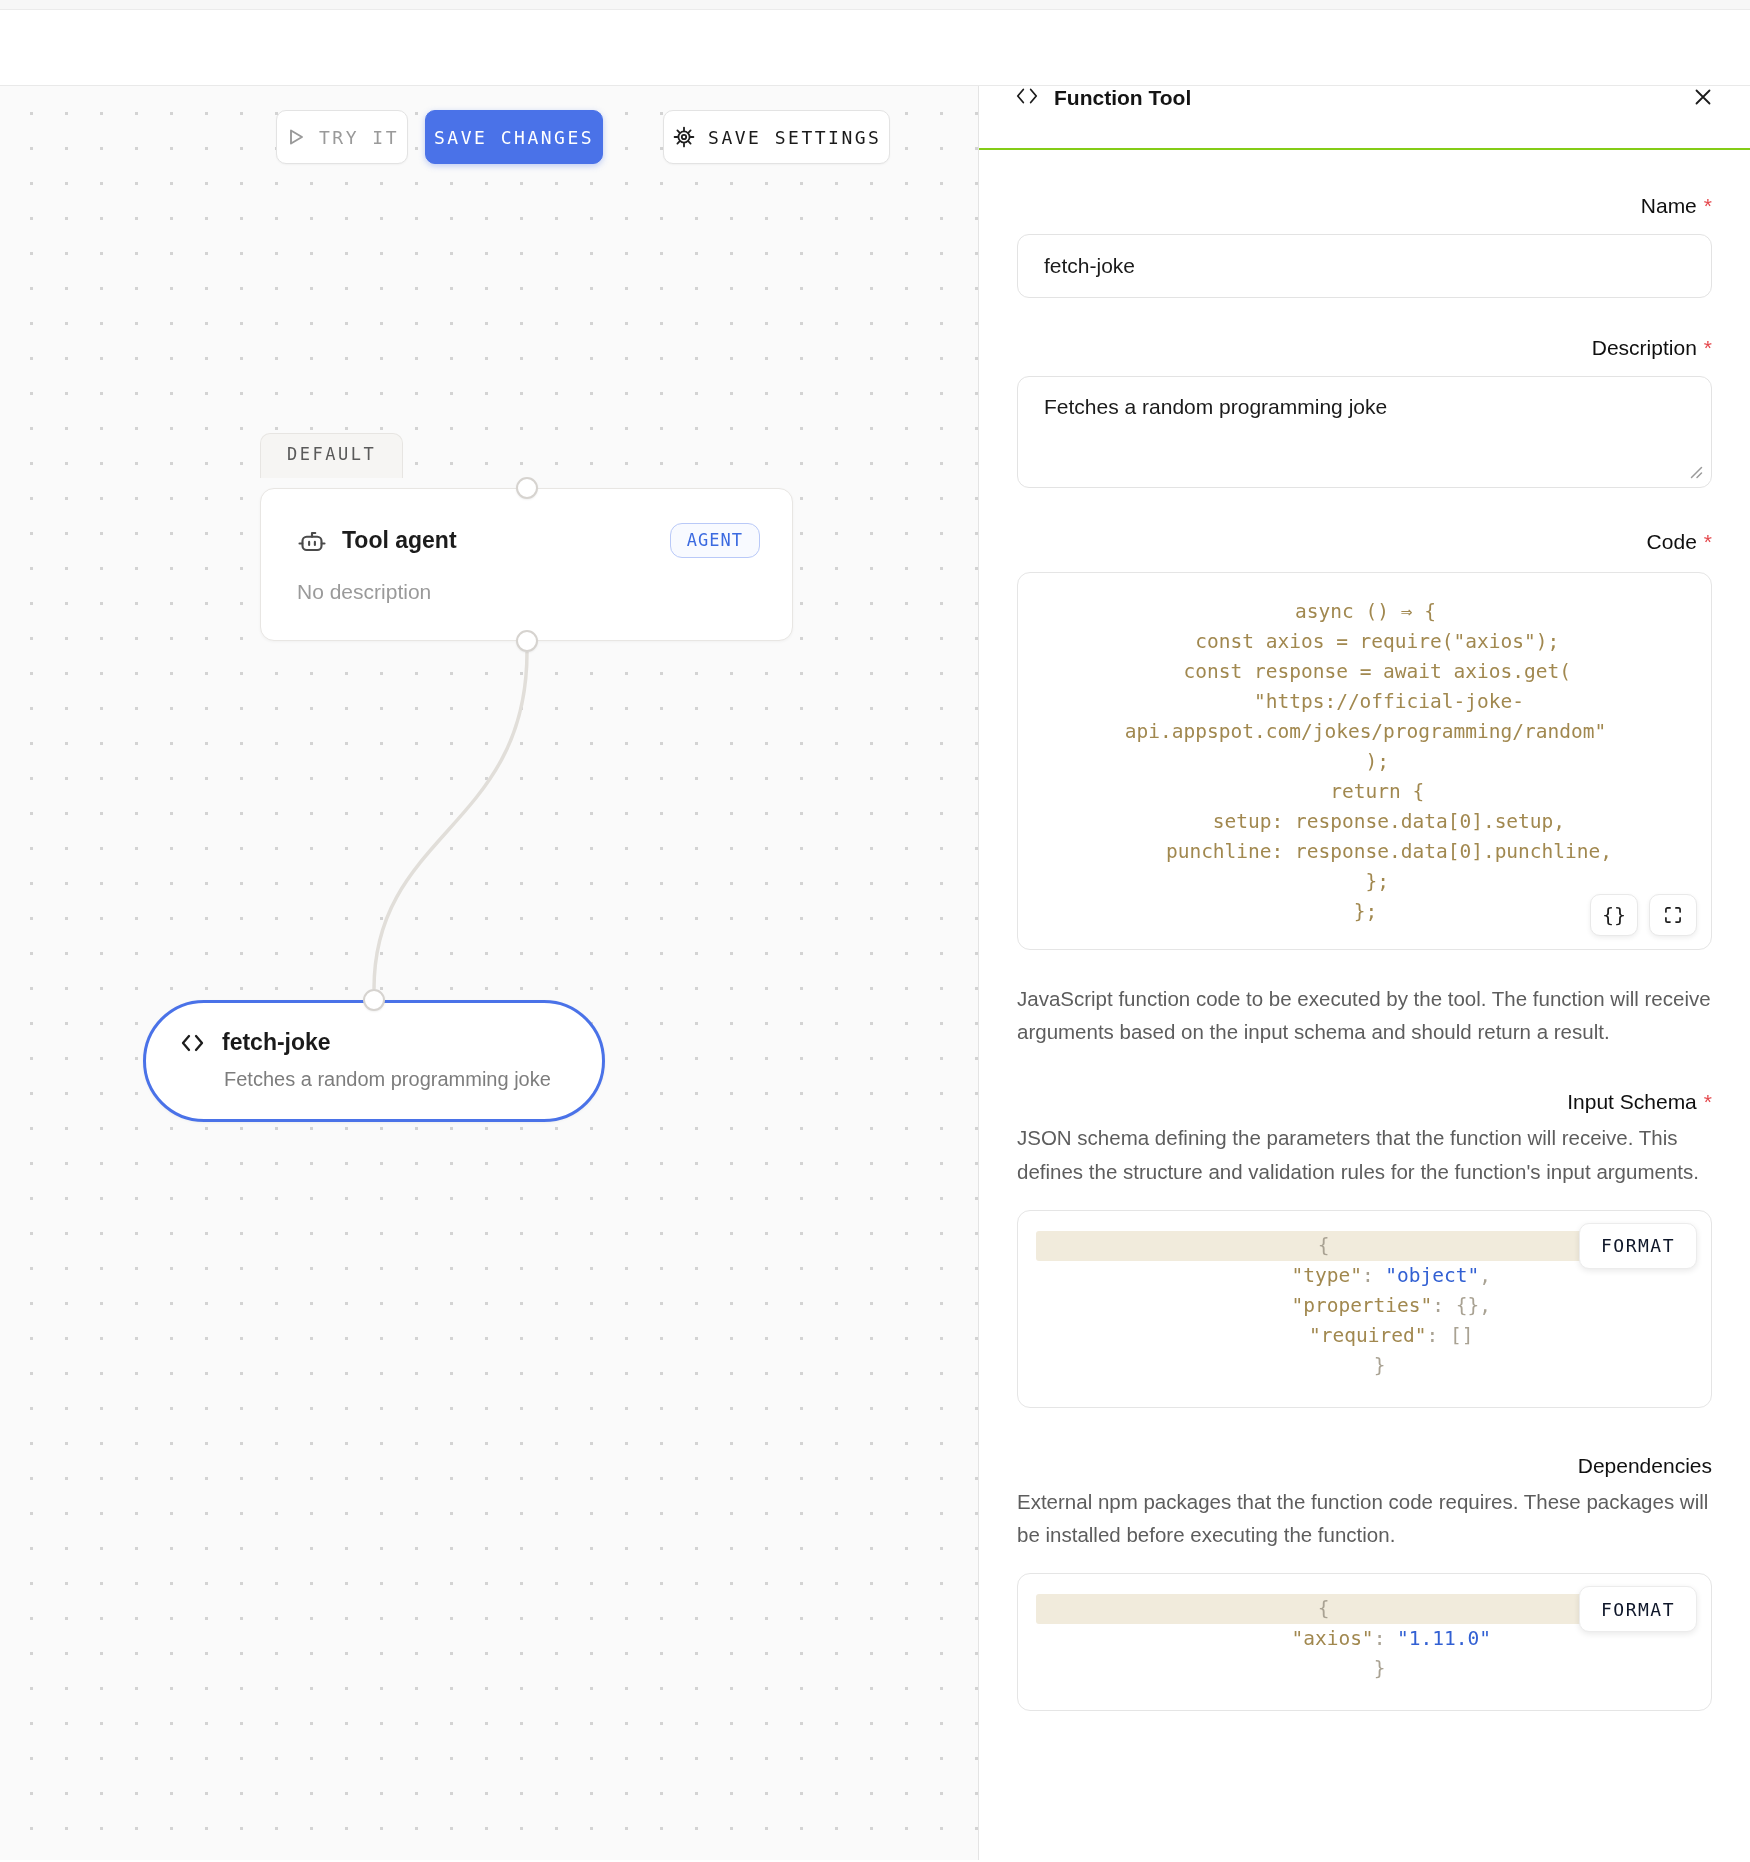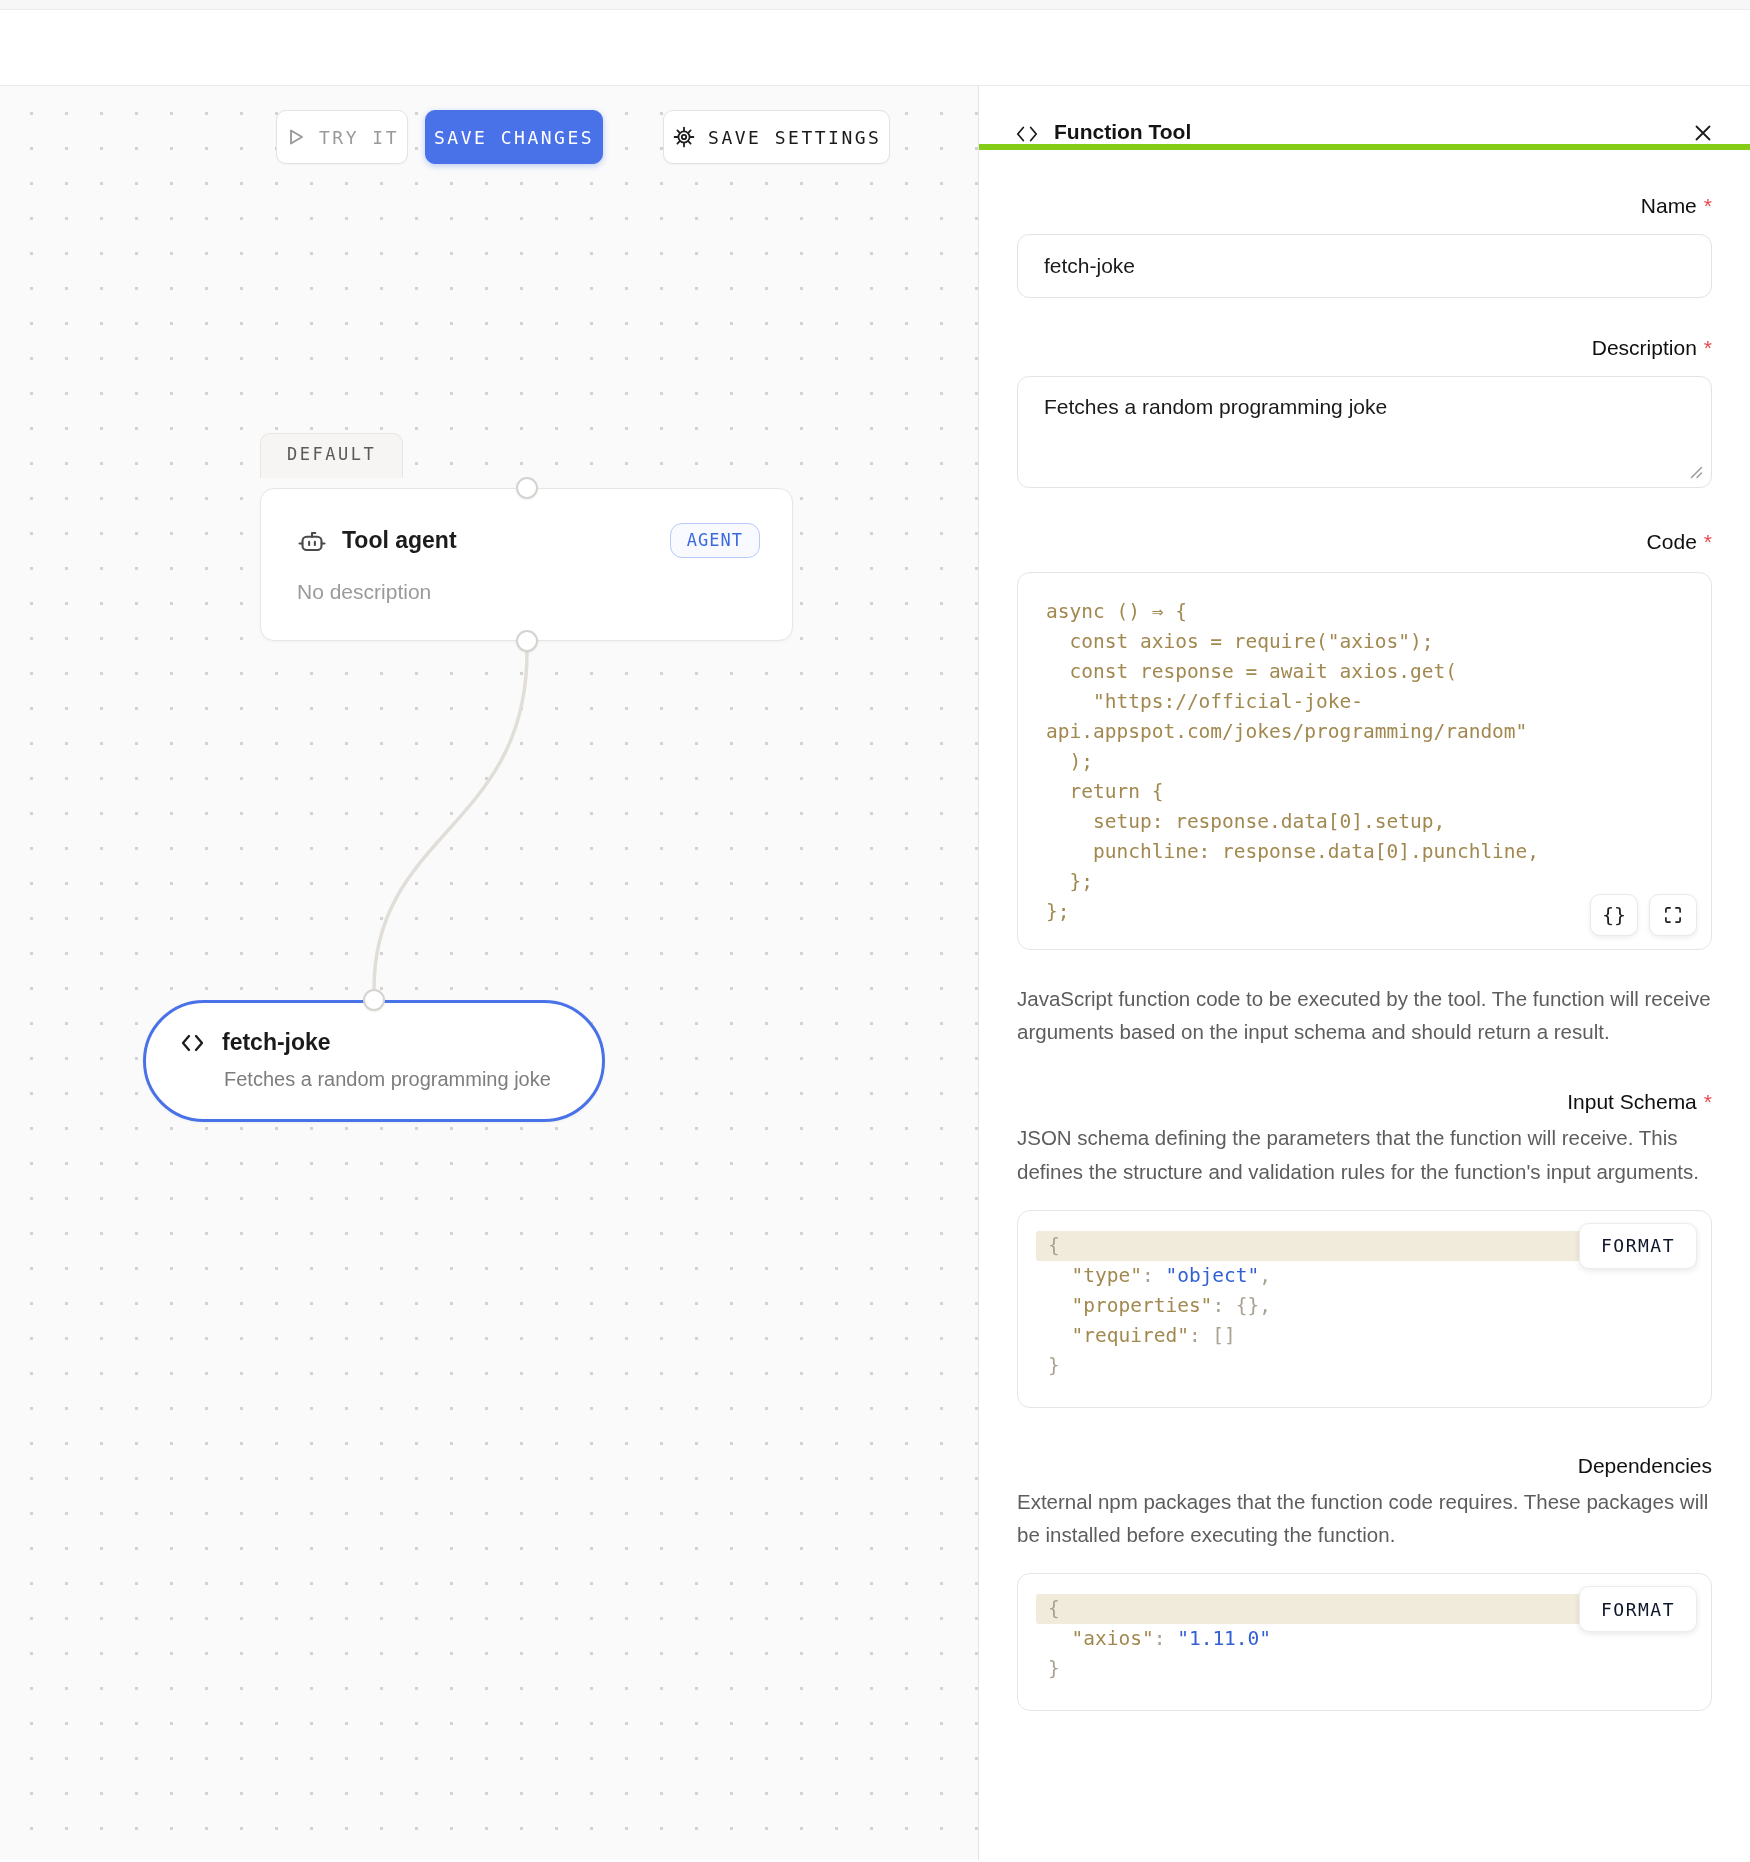--- a/index.html
+++ b/index.html
@@ -46,22 +46,22 @@
   .toolrow { display:flex; align-items:center; }
   .tooltitle { font-size:23px; font-weight:700; color:#1a1a1a; margin-left:16px; }
   .tooldesc { margin-top:12px; margin-left:45px; font-size:20px; color:#7d7d7d; }
 
   .handle { position:absolute; width:22px; height:22px; border-radius:50%;
     background:#ffffff; border:2.5px solid #d6d3cf;
     box-shadow:0 1px 2px rgba(0,0,0,.06); }
 
   
   .panel { width:772px; background:#ffffff; border-left:1px solid #e4e4e4; }
-  .panelheader { display:flex; align-items:flex-end; height:64px; padding:0 36px;
-    border-bottom:6px solid #84cc16; gap:15px; }
+  .panelheader { display:flex; align-items:flex-start; height:64px; padding:0 36px;
+    border-bottom:2px solid #84cc16; gap:15px; }
   .paneltitle { font-size:21px; font-weight:600; color:#141414; }
   .closebtn { margin-left:auto; background:none; border:none; cursor:pointer;
     display:flex; align-items:center; }
   .panelbody { padding:44px 38px 30px; }
 
   .fieldlabel { font-size:21px; font-weight:500; color:#101010;text-align:right; }
   .req { color:#e5484d; margin-left:7px; }
   .textinput { width:100%; height:64px; margin-top:16px; border:1.5px solid #e3e3e3;
     border-radius:12px; padding:0 26px; font-size:21px; color:#1b1b1b;
     font-family:"Liberation Sans", sans-serif; background:#fff; outline:none; }
@@ -74,21 +74,21 @@
   .sect { margin-top:40px; }
   .help { margin-top:7px; font-size:20.5px; color:#5d5d5d; line-height:1.62;
     max-width:700px; }
   .help.after { margin-top:32px; }
 
   .codeblock, .jsonblock { position:relative; margin-top:18px; background:#fff;
     border:1px solid #e5e5e5; border-radius:13px; }
   .codeblock { padding:24px 26px 22px; }
   .jsonblock { padding:20px 0 26px; margin-top:22px; }
   .cline { font-family:"DejaVu Sans Mono", monospace; font-size:19.5px;
-    line-height:30px; white-space:pre; }
+    line-height:30px; white-space:pre;text-align:center; }
   .codeblock .cline { padding-left:2px; }
   .jsonblock .cline { padding-left:30px; }
   .jsonblock .cline.hl { margin:0 112px 0 18px; padding-left:12px;
     background:#f1ebdc; border-radius:3px; }
   .tk-c { color:#a1884f; }
   .tk-p { color:#a9a293; }
   .tk-v { color:#3260d3; }
 
   .codebtns { position:absolute; right:14px; bottom:13px; display:flex; gap:11px; }
   .minibtn { width:48px; height:42px; background:#fff; border:1px solid #e9e9e9;

